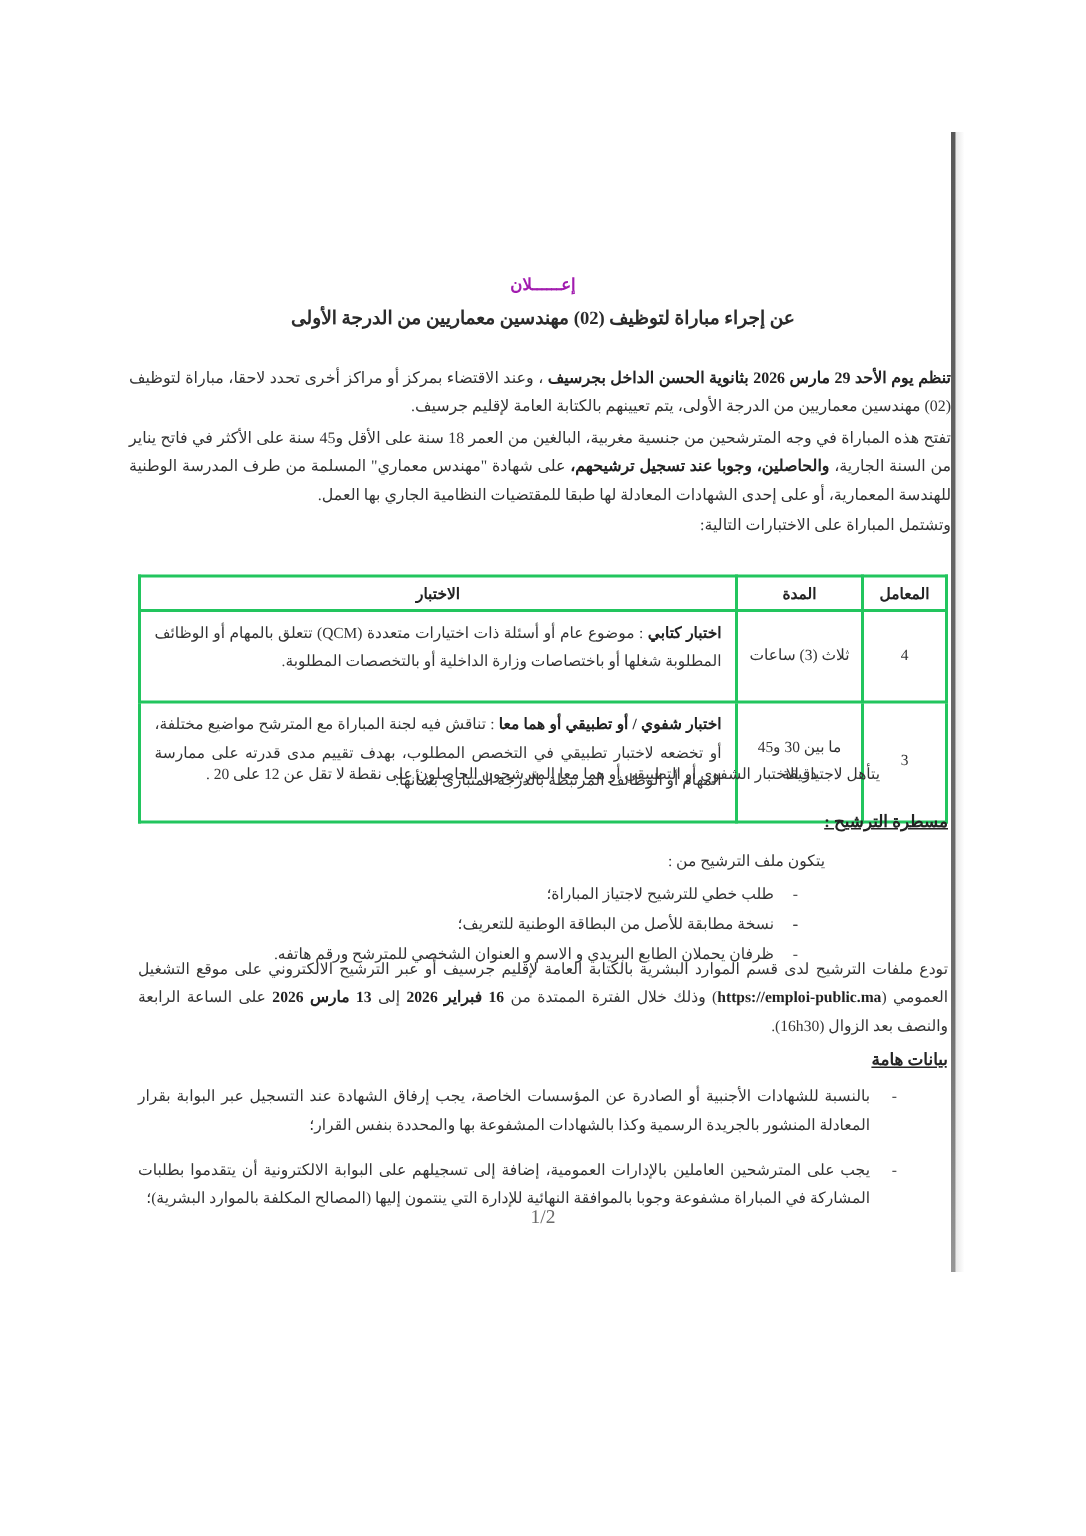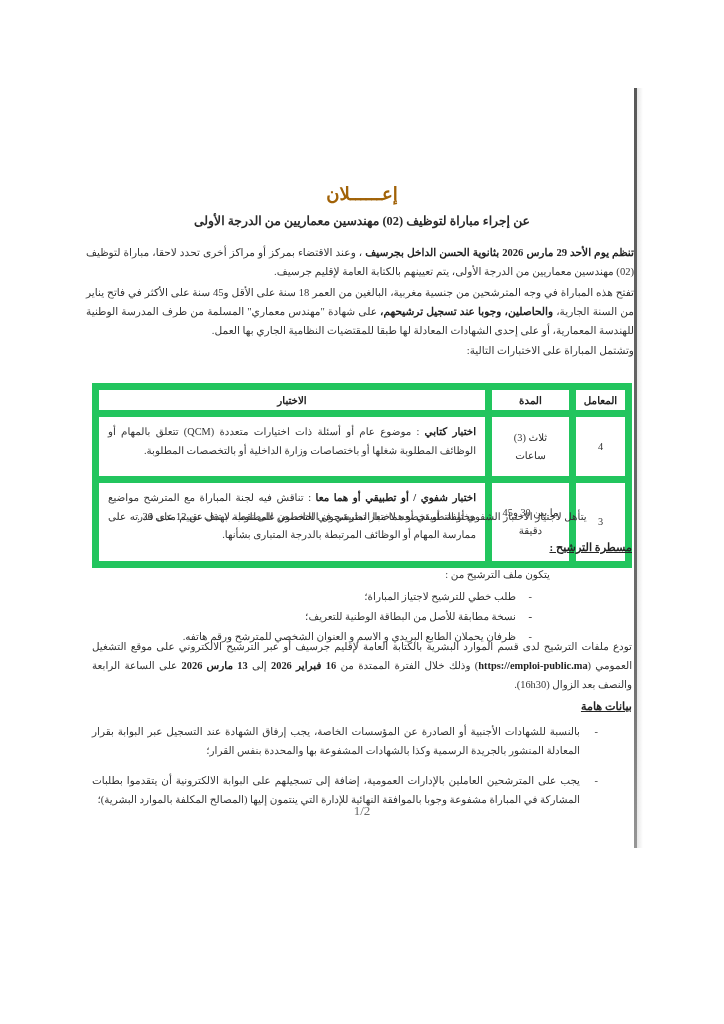--- a/index.html
+++ b/index.html
@@ -61,24 +61,24 @@
 
   
   #title-wrap {
     position: absolute;
     top: 183px;
     left: 0;
     right: 0;
     text-align: center;
   }
   #doc-title {
-    font-size: 18px;
+    font-size: 11px;
     font-weight: bold;
     letter-spacing: 1px;
-    color: #a16207;
+    color: #a21caf;
     margin-bottom: 8px;
   }
   #doc-subtitle {
     font-size: 12.4px;
     font-weight: bold;
     color: #2b2b2b;
   }
 
   
   #body-text {
@@ -99,21 +99,21 @@
   #exam-table {
     position: absolute;
     top: 383px;
     right: 92px;
     width: 540px;
     border-collapse: collapse;
     font-size: 10.3px;
     color: #333;
   }
   #exam-table th, #exam-table td {
-    border: 7px solid #22c55e;
+    border: 2px solid #22c55e;
     padding: 5px 7px;
     vertical-align: middle;
   }
   #exam-table th {
     font-weight: bold;
     text-align: center;
     padding: 4px 6px;
     color: #232323;
   }
   #exam-table td.c-desc {

